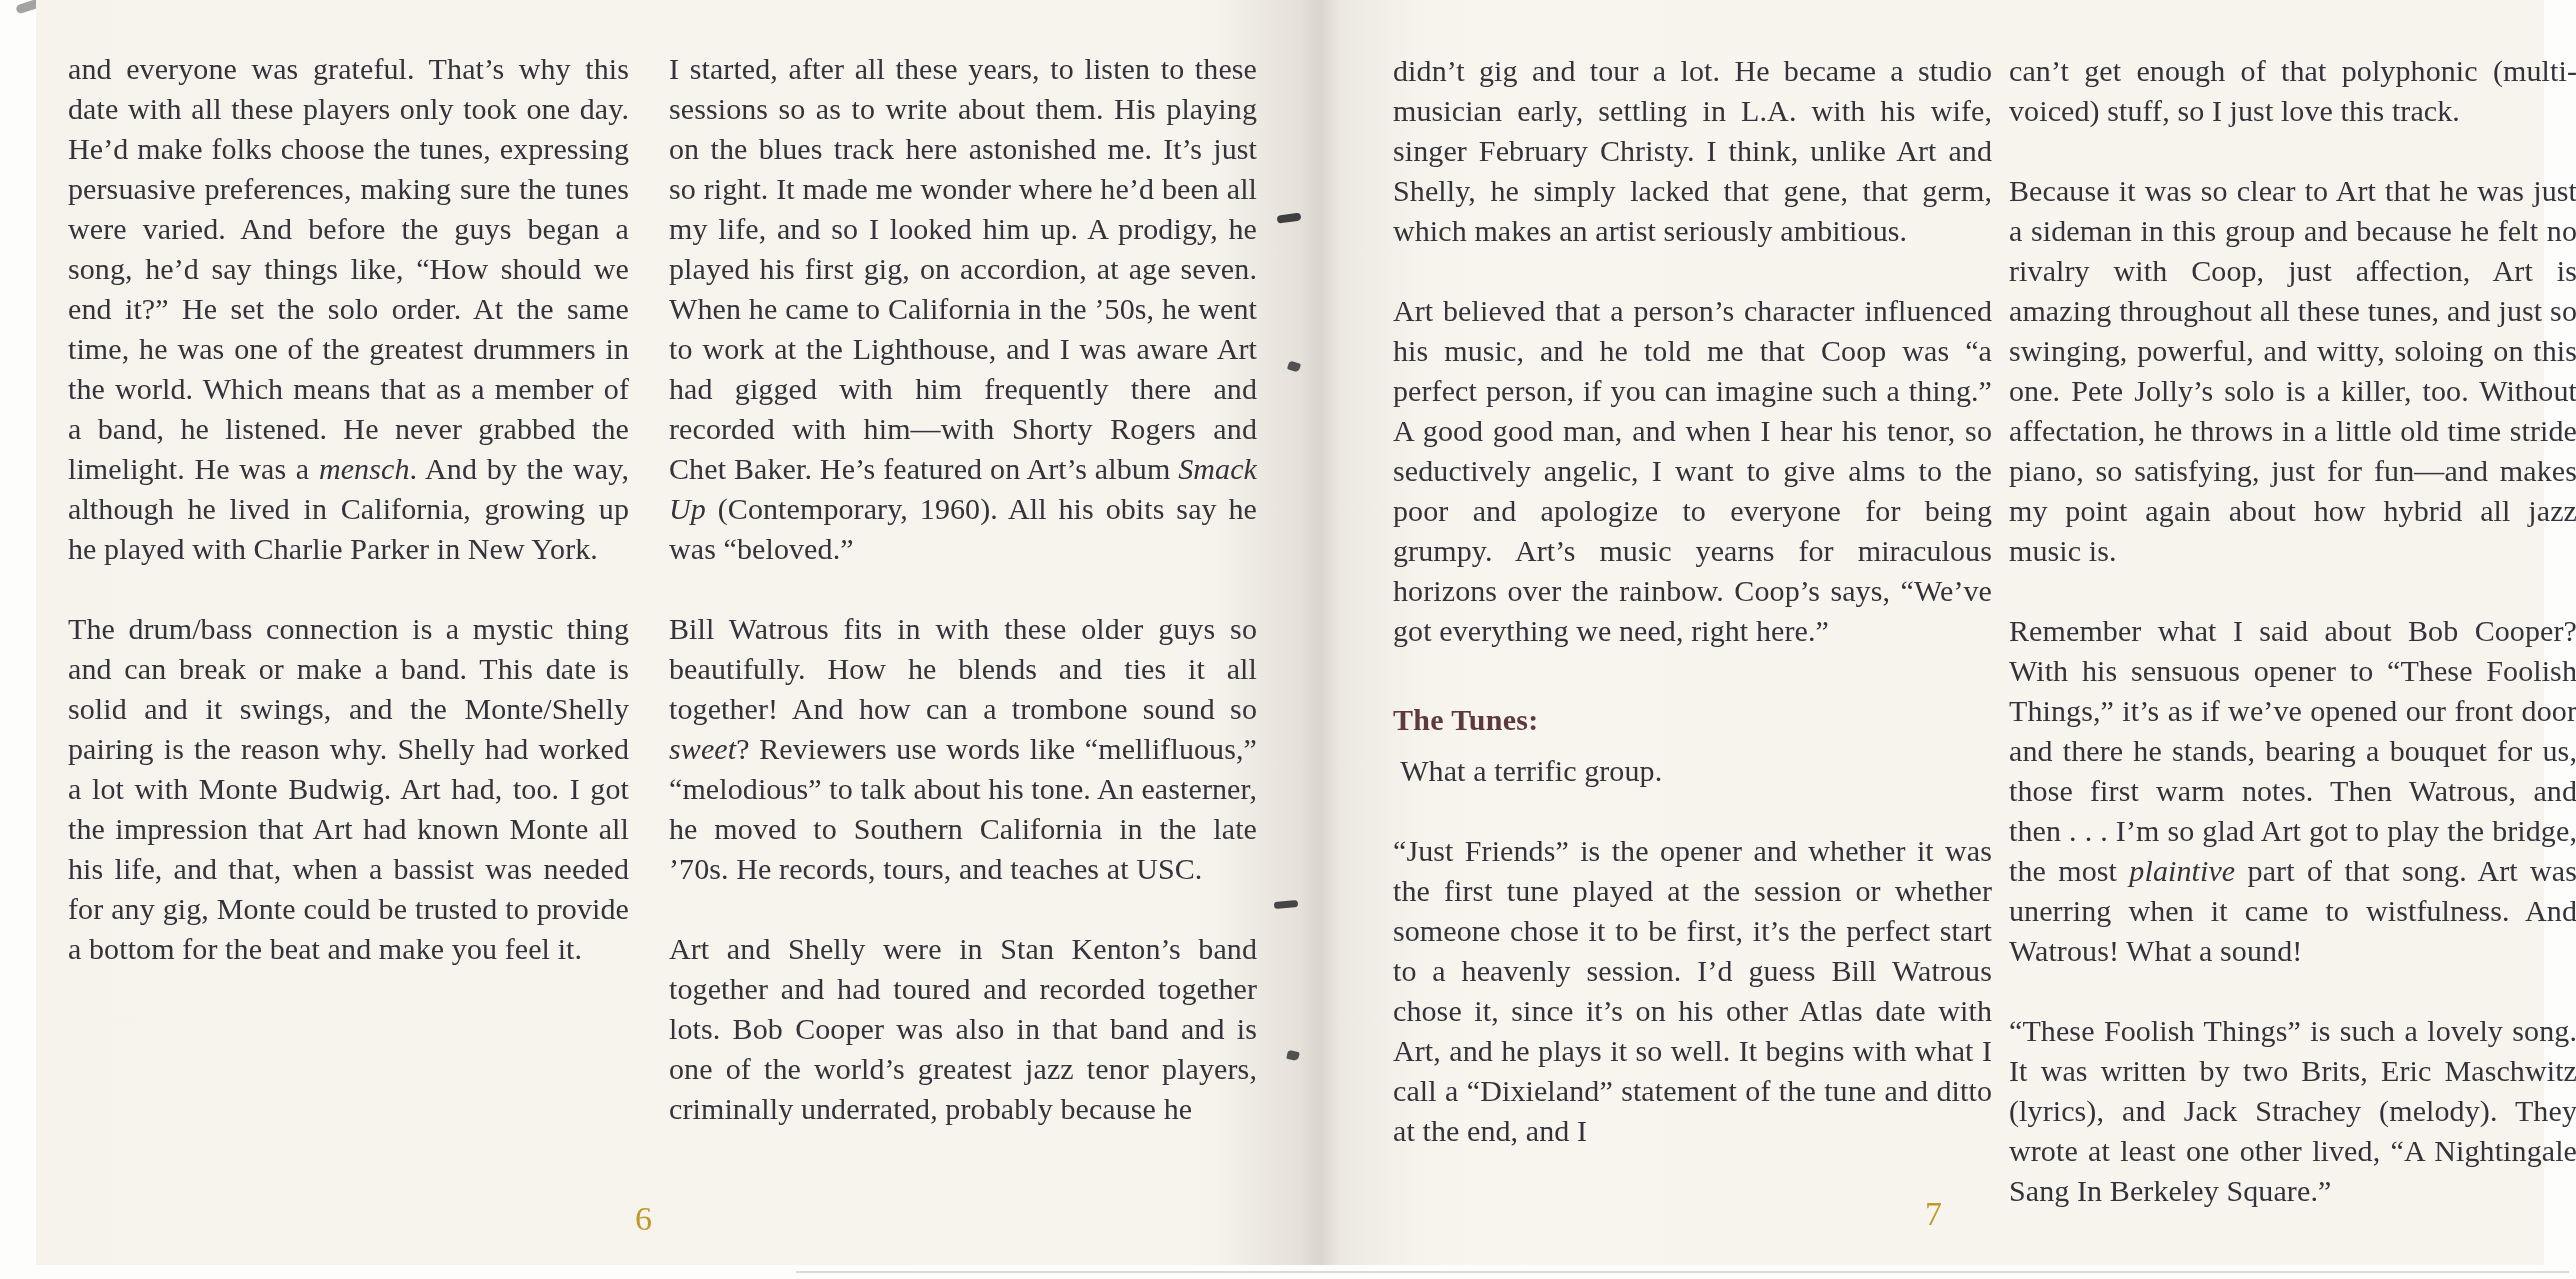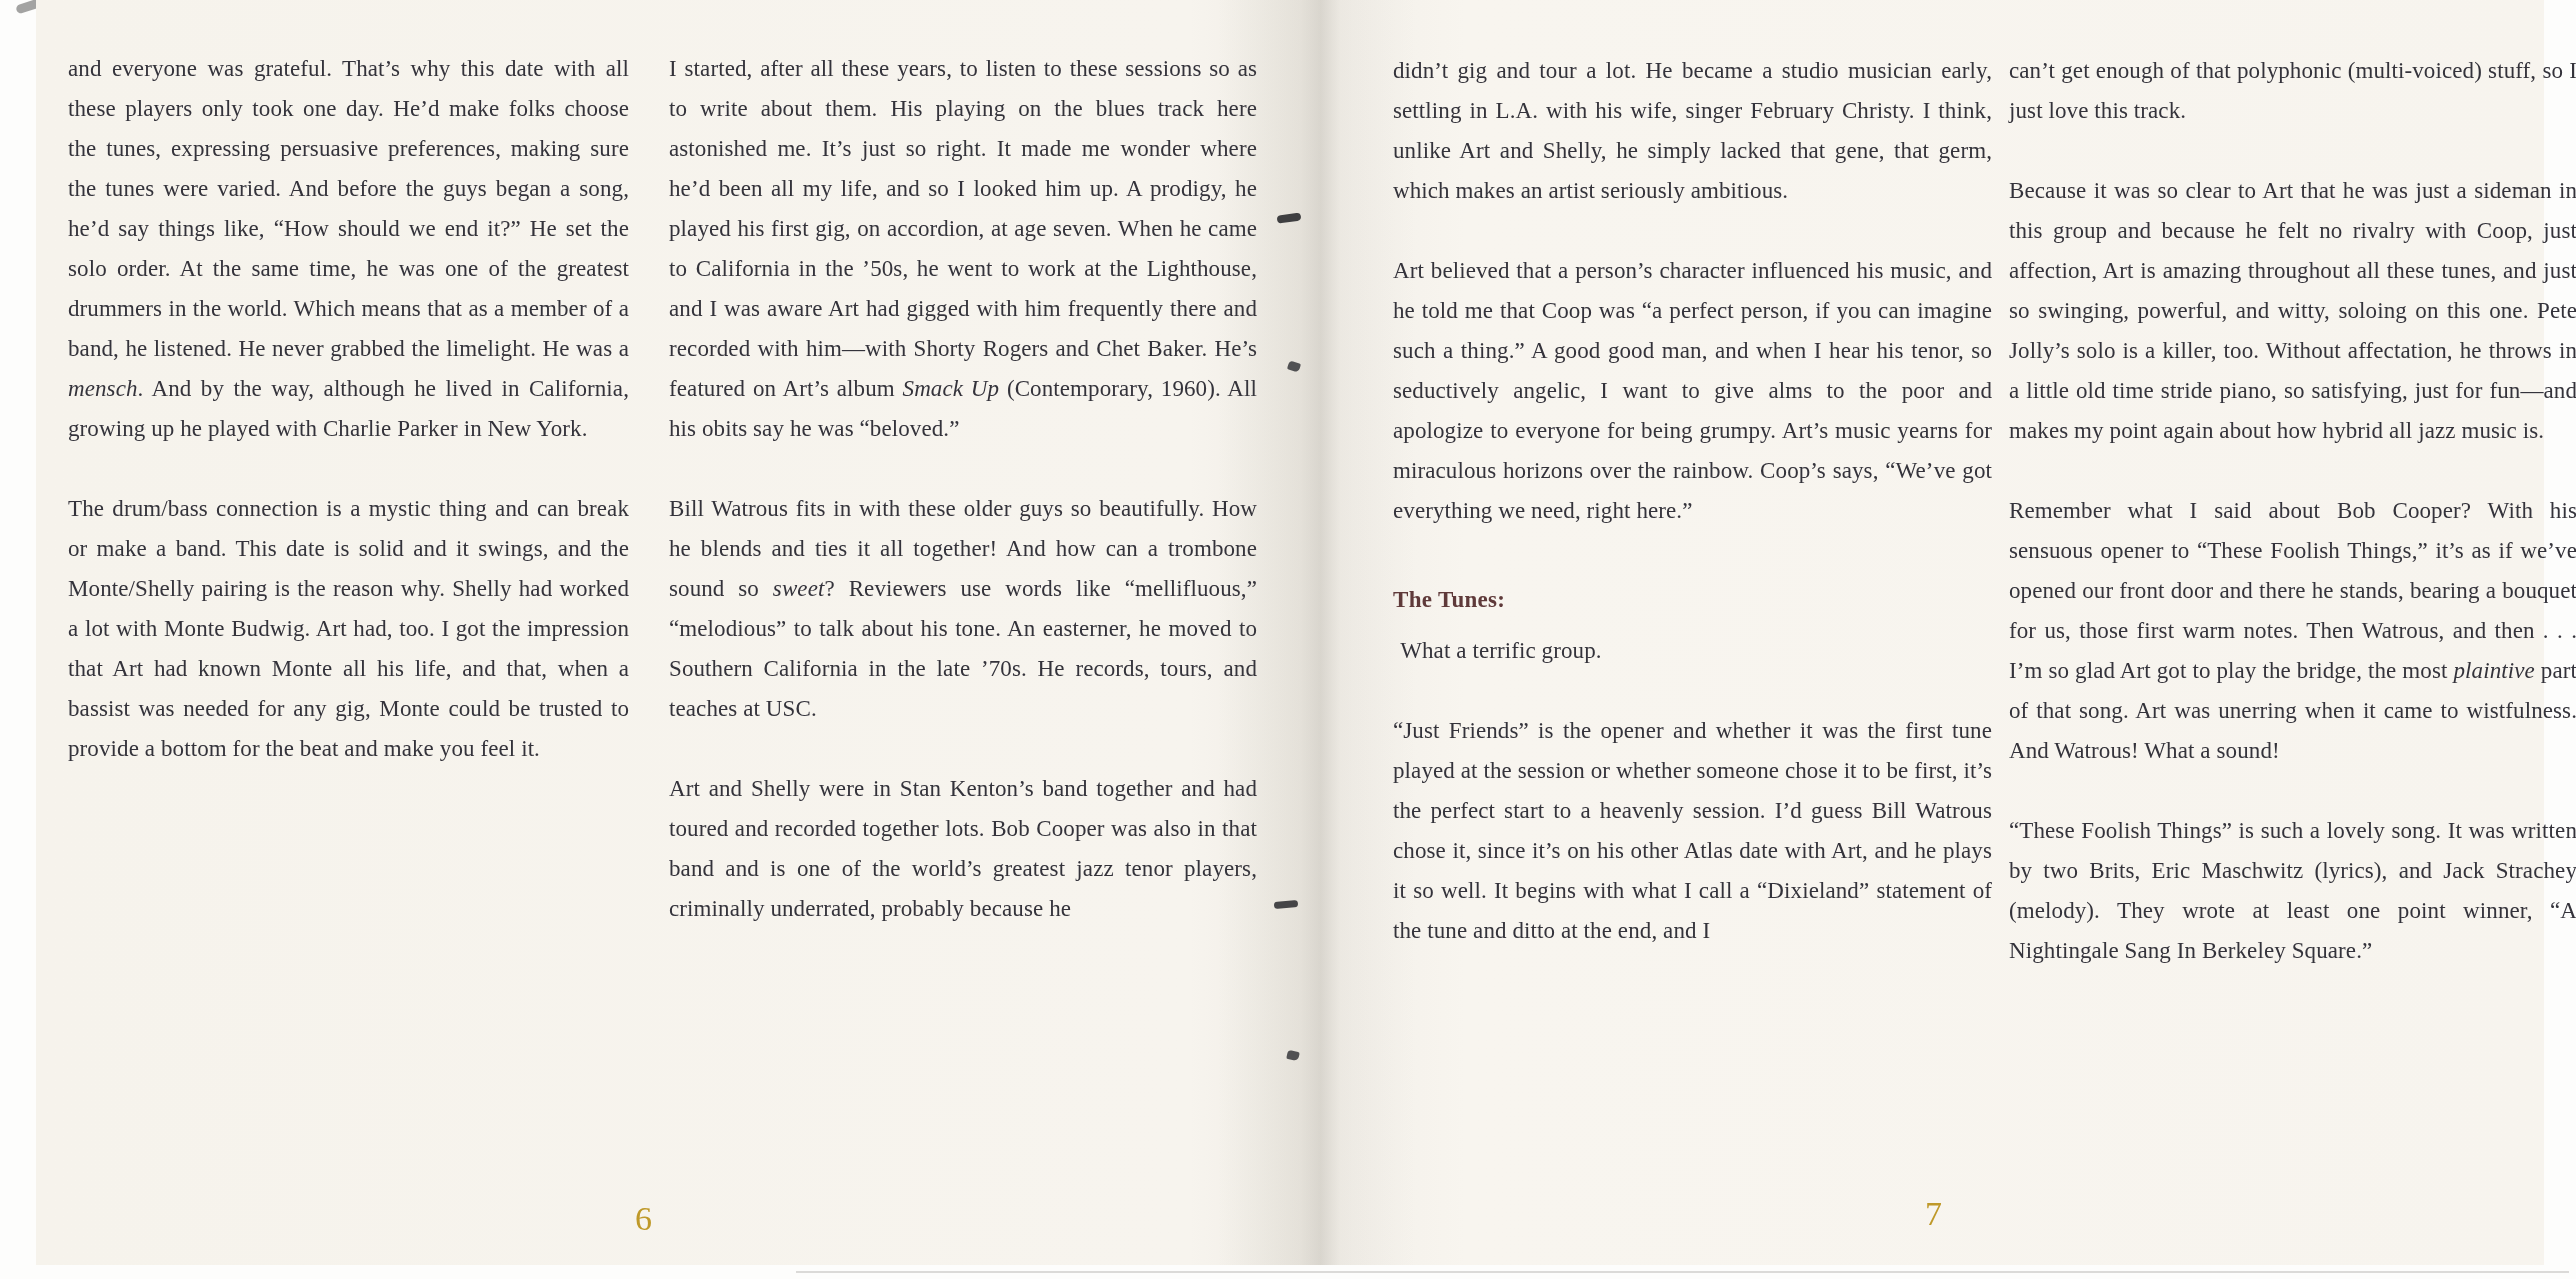--- a/index.html
+++ b/index.html
@@ -22,21 +22,21 @@
     position: absolute; left: 1181px; top: 0; width: 199px; height: 100%;
     background: linear-gradient(90deg,
       rgba(120,110,95,0) 0%, rgba(120,110,95,0.09) 42%,
       rgba(95,88,76,0.16) 52%, rgba(120,110,95,0.05) 62%, rgba(120,110,95,0) 100%);
     pointer-events: none;
   }
   .col {
     position: absolute;
     text-align: justify;
     color: var(--ink, #34333b);
-    font-size: 23px;
+    font-size: 30px;
     line-height: 40px;
     letter-spacing: 0.1px;
   }
   .col-0-0 { left: 32px;  top: 49px; width: 561px; }
   .col-0-1 { left: 633px; top: 49px; width: 588px; }
   .col-1-0 { left: 54px;  top: 51px; width: 599px; }
   .col-1-1 { left: 670px; top: 51px; width: 568px; }
   .para { margin: 0 0 40px 0; }
   .para:last-child { margin-bottom: 0; }
   .note { padding-top: 11px; padding-left: 7.2px; text-align: left; }
@@ -100,21 +100,21 @@
         <p class="para body"><span class="">didn’t gig and tour a lot. He became a studio musician early, settling in L.A. with his wife, singer February Christy. I think, unlike Art and Shelly, he simply lacked that gene, that germ, which makes an artist seriously ambitious.</span></p>
         <p class="para body"><span class="">Art believed that a person’s character influenced his music, and he told me that Coop was “a perfect person, if you can imagine such a thing.” A good good man, and when I hear his tenor, so seductively angelic, I want to give alms to the poor and apologize to everyone for being grumpy. Art’s music yearns for miraculous horizons over the rainbow. Coop’s says, “We’ve got everything we need, right here.”</span></p>
         <p class="para heading"><span class="">The Tunes:</span></p>
         <p class="para note"><span class="">What a terrific group.</span></p>
         <p class="para body"><span class="">“Just Friends” is the opener and whether it was the first tune played at the session or whether someone chose it to be first, it’s the perfect start to a heavenly session. I’d guess Bill Watrous chose it, since it’s on his other Atlas date with Art, and he plays it so well. It begins with what I call a “Dixieland” statement of the tune and ditto at the end, and I</span></p>
       </div>
     <div class="col col-1-1">
         <p class="para body"><span class="">can’t get enough of that polyphonic (multi-voiced) stuff, so I just love this track.</span></p>
         <p class="para body"><span class="">Because it was so clear to Art that he was just a sideman in this group and because he felt no rivalry with Coop, just affection, Art is amazing throughout all these tunes, and just so swinging, powerful, and witty, soloing on this one. Pete Jolly’s solo is a killer, too. Without affectation, he throws in a little old time stride piano, so satisfying, just for fun—and makes my point again about how hybrid all jazz music is.</span></p>
         <p class="para body"><span class="">Remember what I said about Bob Cooper? With his sensuous opener to “These Foolish Things,” it’s as if we’ve opened our front door and there he stands, bearing a bouquet for us, those first warm notes. Then Watrous, and then . . . I’m so glad Art got to play the bridge, the most </span><span class="it">plaintive</span><span class=""> part of that song. Art was unerring when it came to wistfulness. And Watrous! What a sound!</span></p>
-        <p class="para body"><span class="">“These Foolish Things” is such a lovely song. It was written by two Brits, Eric Maschwitz (lyrics), and Jack Strachey (melody). They wrote at least one point winner, “A Nightingale Sang In Berkeley Square.”</span></p>
+        <p class="para body"><span class="">“These Foolish Things” is such a lovely song. It was written by two Brits, Eric Maschwitz (lyrics), and Jack Strachey (melody). They wrote at least one other lived, “A Nightingale Sang In Berkeley Square.”</span></p>
       </div>
     <div class="pagenum pagenum--right">7</div>
   </div>
 
 </div>
 
 <div class="scan-line"></div>
 
 
 </body></html>

